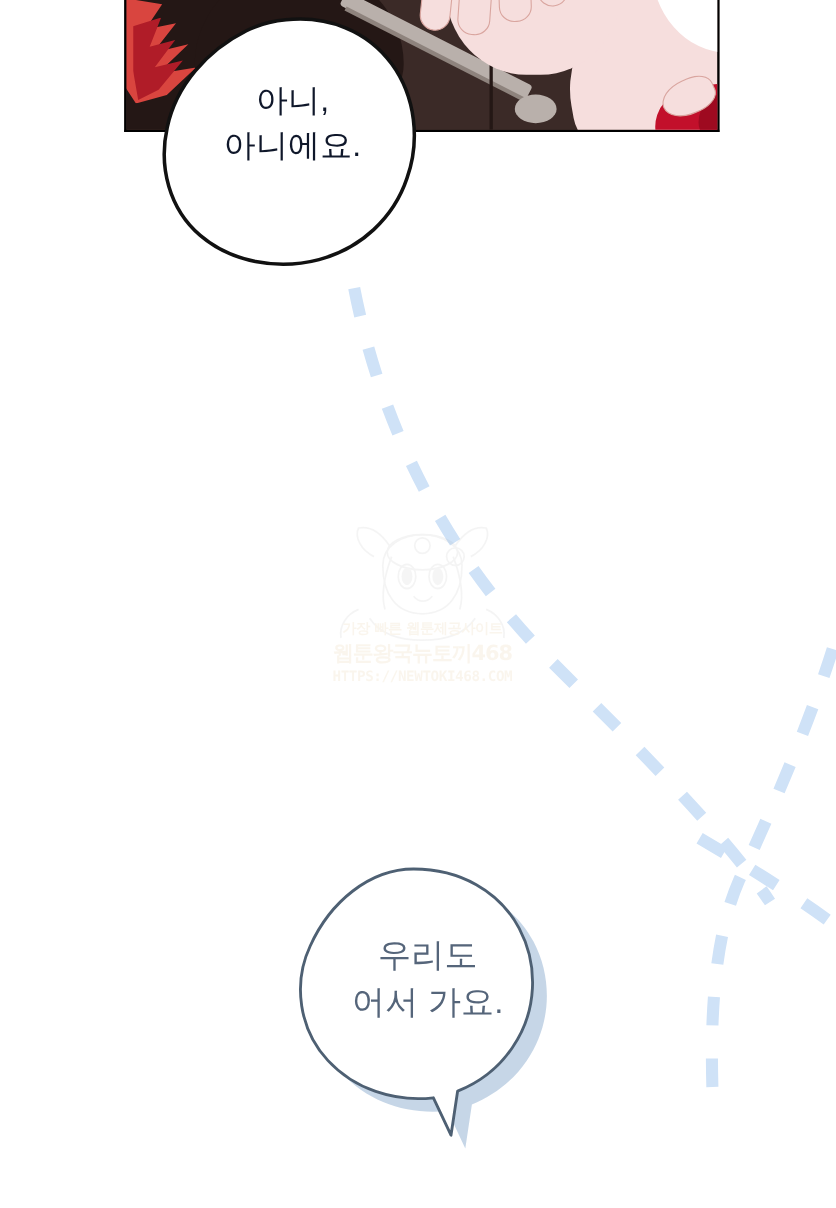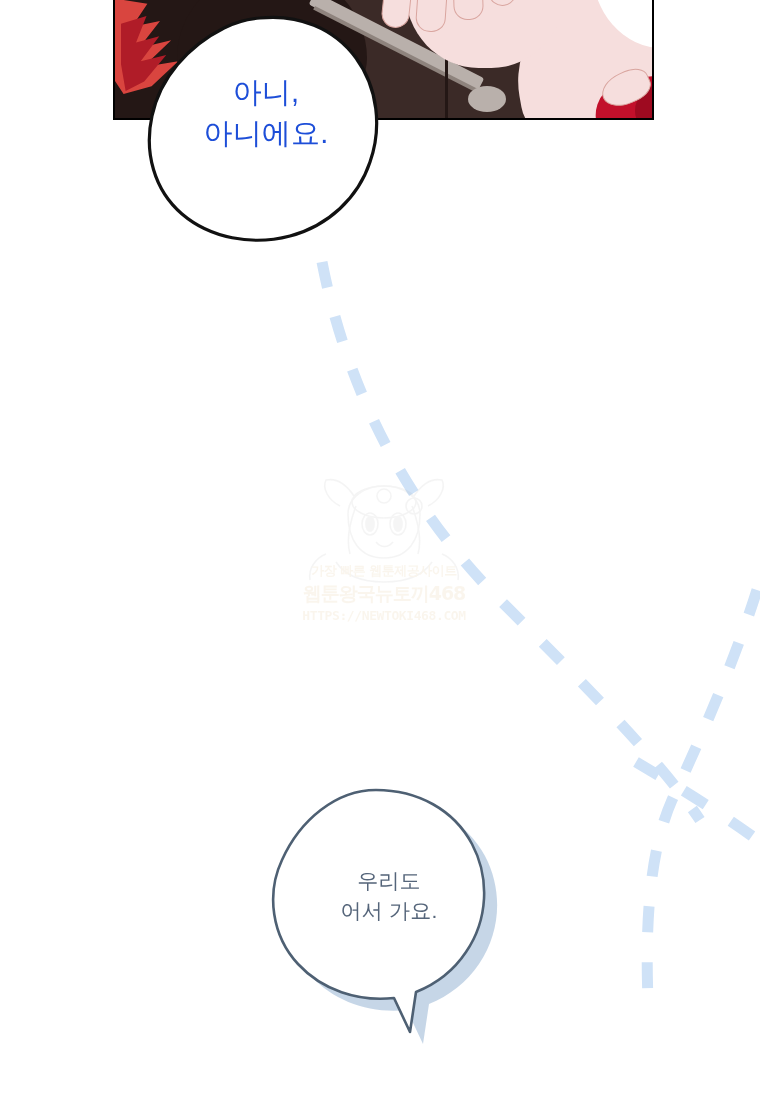--- a/index.html
+++ b/index.html
@@ -136,26 +136,26 @@
     position: absolute;
     width: 100%;
     text-align: center;
     line-height: 1.42;
     white-space: pre-line;
     user-select: none;
   }
   .bubble1-text {
     top: 56px; left: 0;
     font-size: 29px;
-    color: #1d4ed8;
+    color: #0f172a;
     letter-spacing: 0.2px;
   }
   .bubble2-text {
-    top: 80px; left: 0;
-    font-size: 21px;
+    top: 62px; left: 0;
+    font-size: 30px;
     color: #55657a;
     letter-spacing: 0.2px;
   }
 
   
   .watermark {
     position: absolute;
     left: 296px;
     top: 462px;
     width: 176px;

